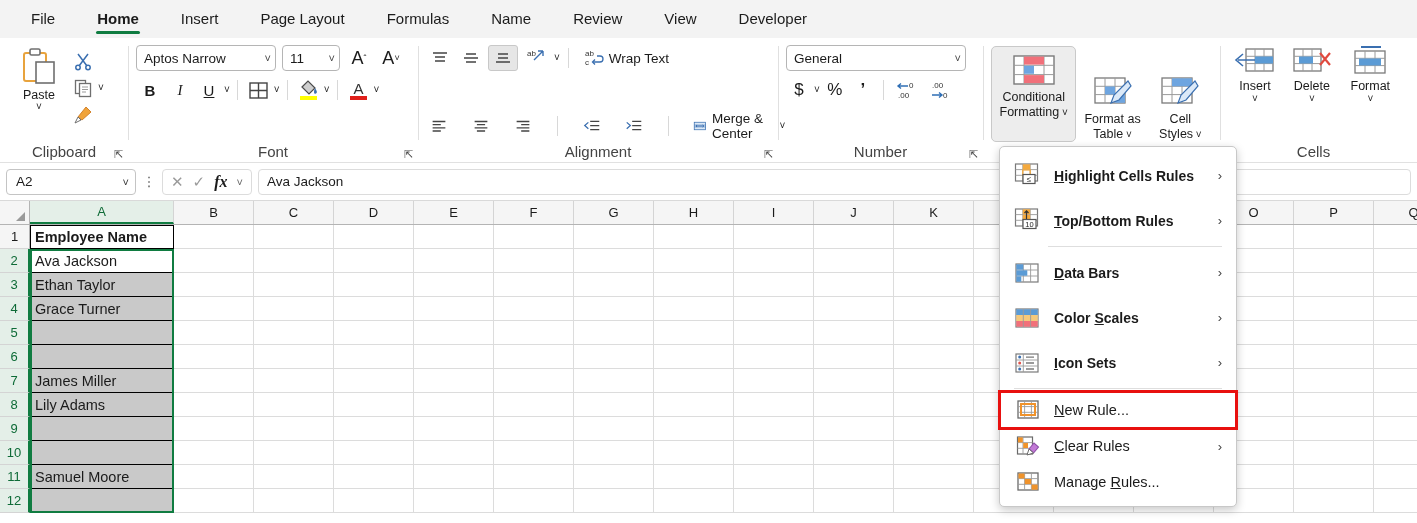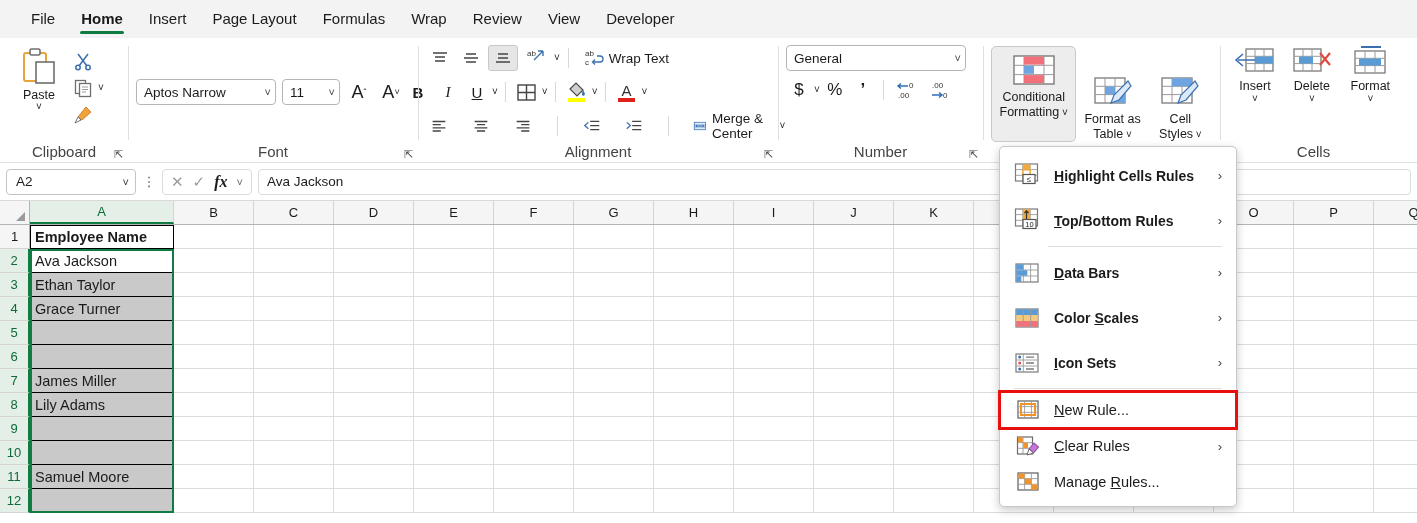--- a/index.html
+++ b/index.html
@@ -9,21 +9,21 @@
     background:#ffffff;
     color:#1b1b1b;
     -webkit-font-smoothing: antialiased;
   }
   .app { position:relative; width:1417px; height:523px; background:#ffffff; }
 
   
   .tabstrip {
     height:38px; background:#f3f3f3;
     display:flex; align-items:center;
-    padding-left:18px; gap:0px;
+    padding-left:18px; gap:16px;
     border-bottom:0px;
     text-align:right;
   }
   .tab {
     position:relative; height:38px; line-height:38px;
     padding:0 13px; font-size:15px; color:#1b1b1b;
     cursor:default; white-space:nowrap;
   }
   .tab.active { font-weight:bold; }
   .tab.active::after {
@@ -212,21 +212,21 @@
 <body>
 
 <div class="app">
 
   <div class="tabstrip">
     <div class="tab">File</div>
     <div class="tab active">Home</div>
     <div class="tab">Insert</div>
     <div class="tab">Page Layout</div>
     <div class="tab">Formulas</div>
-    <div class="tab">Wrap</div>
+    <div class="tab">Name</div>
     <div class="tab">Review</div>
     <div class="tab">View</div>
     <div class="tab">Developer</div>
   </div>
 
   <div class="ribbon">
 
     <div class="group clipboard">
       <div class="group-body">
         <div class="paste">
@@ -266,21 +266,21 @@
               </svg>
             </span>
           </div>
         </div>
       </div>
       <div class="group-label">Clipboard</div>
       <span class="dialog-launcher">⇱</span>
     </div>
 
     <div class="group fontgroup">
-      <div class="group-body" style="flex-direction:row;align-items:center;">
+      <div class="group-body" style="flex-direction:column;">
         <div class="rowline" style="gap:6px;">
           <div class="combo" style="width:140px;">
             <span class="val">Aptos Narrow</span>
             <span class="cv">˅</span>
           </div>
           <div class="combo" style="width:58px;">
             <span class="val">11</span>
             <span class="cv">˅</span>
           </div>
           <span class="smallbtn" style="font-size:18px;">

